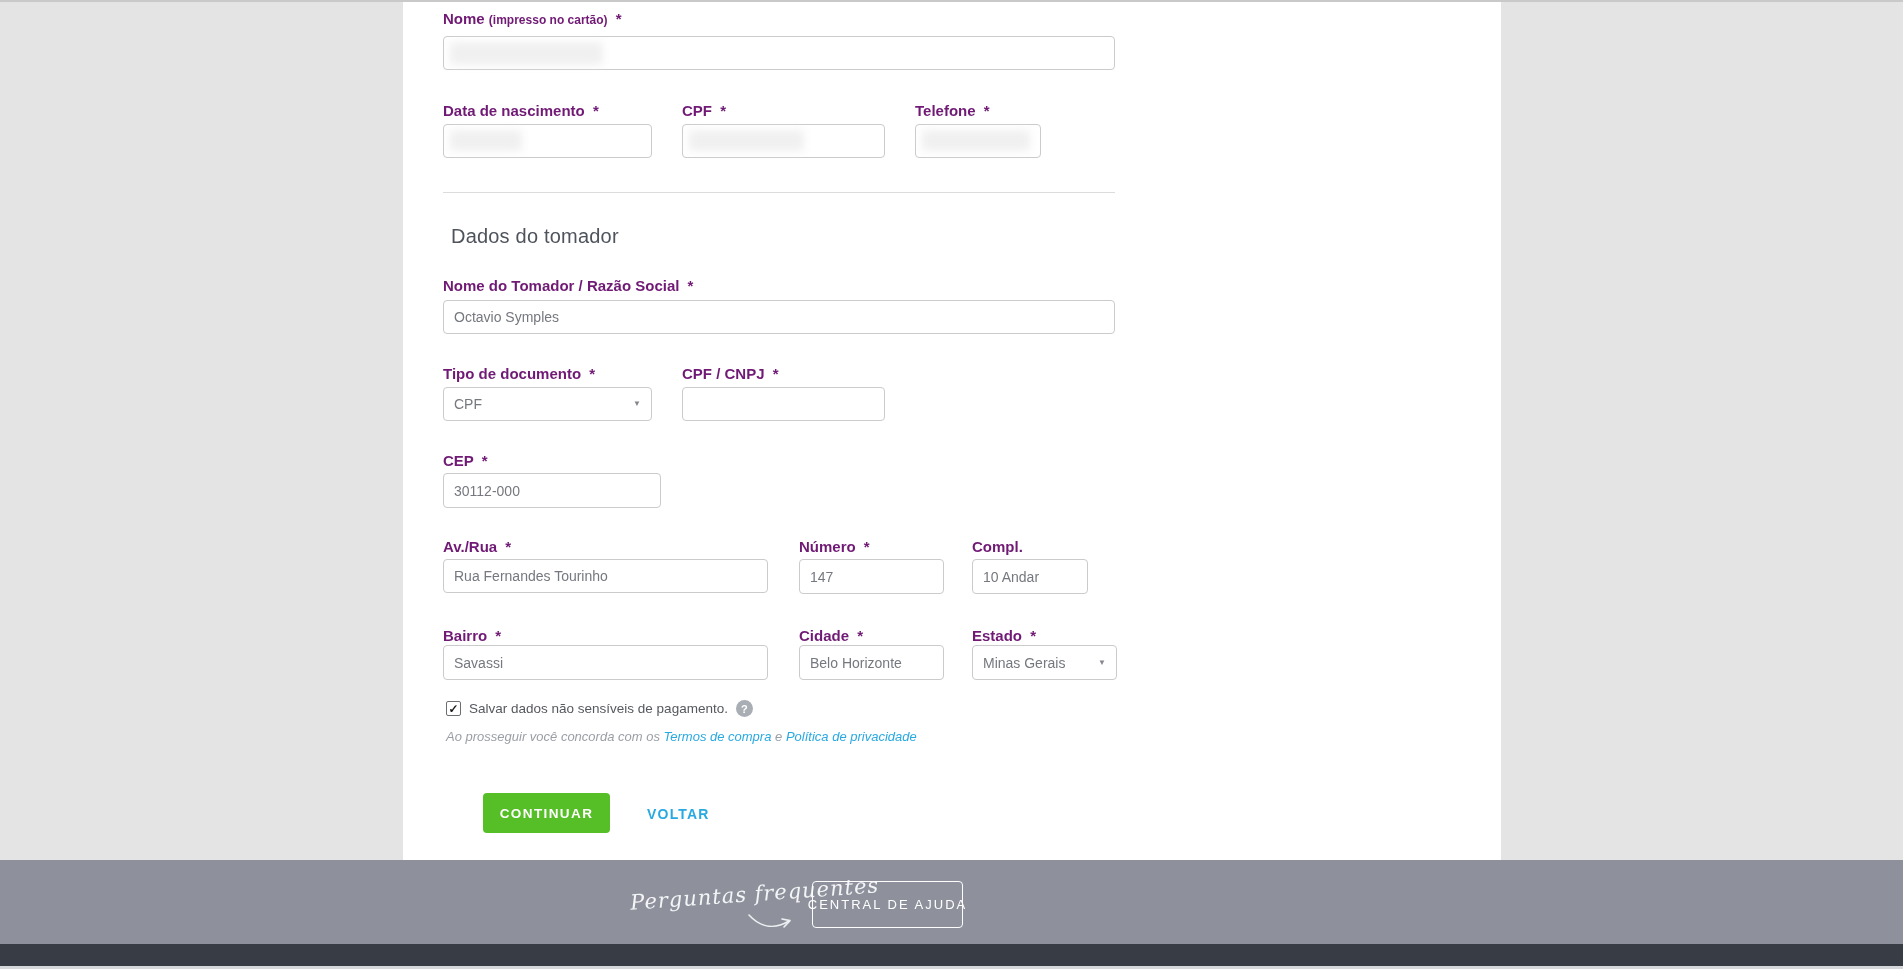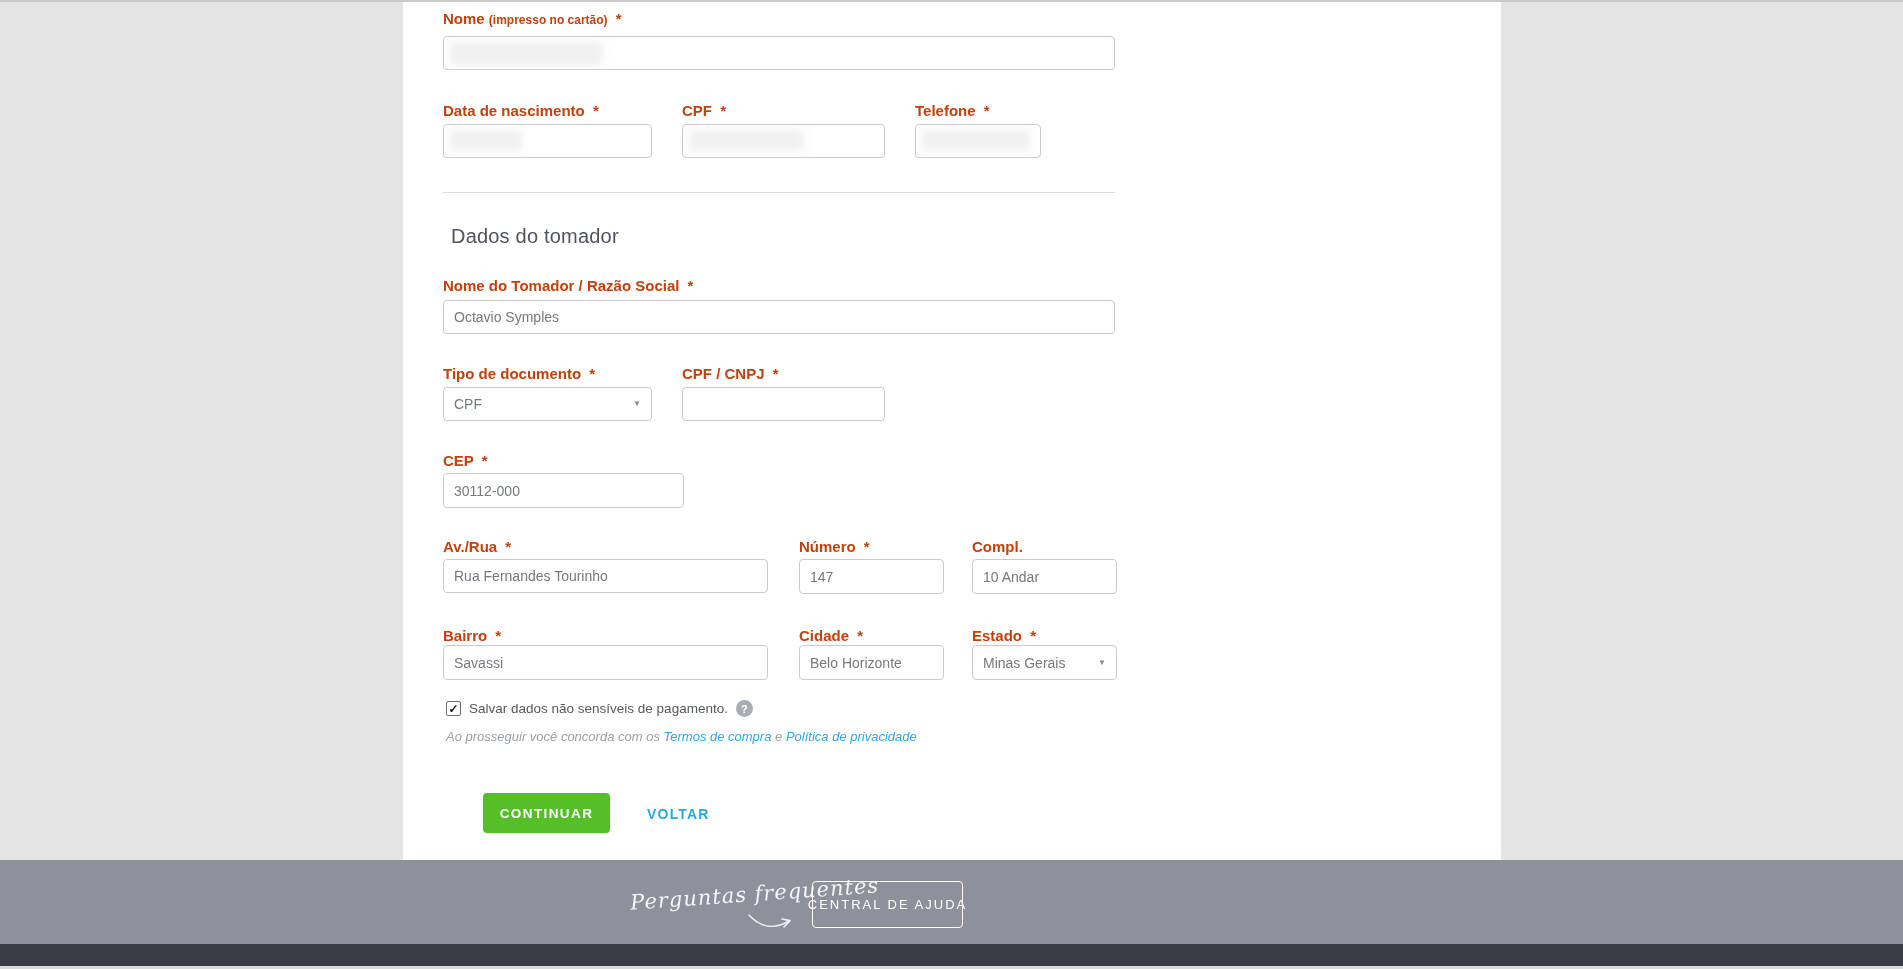--- a/index.html
+++ b/index.html
@@ -5,21 +5,21 @@
   html,body{margin:0;padding:0;}
   body{
     font-family:"Liberation Sans",sans-serif;
     background:#e4e4e4;
     width:1903px;height:969px;overflow:hidden;
   }
   .page{position:relative;width:1903px;height:969px;background:#e4e4e4;}
   .hairline{position:absolute;left:0;top:0;width:100%;height:2px;background:#c9c9c9;}
   .panel{position:absolute;left:403px;top:2px;width:1098px;height:858px;background:#ffffff;}
 
-  .f-label{position:absolute;font-size:15px;font-weight:bold;color:#c2410c;white-space:nowrap;}
+  .f-label{position:absolute;font-size:15px;font-weight:bold;color:#701a75;white-space:nowrap;}
   .f-label .note{font-size:12px;}
   .f-label .req{margin-left:4px;}
 
   .tb{
     position:absolute;height:34px;box-sizing:border-box;
     border:1px solid #cbcbcb;border-radius:4px;background:#fff;
     font-family:"Liberation Sans",sans-serif;font-size:14px;color:#75787e;
     padding:16px 10px;outline:none;
   }
   .select{
@@ -133,38 +133,38 @@
     <label class="f-label" style="left:279px;top:363px;">
       <span>CPF / CNPJ</span>
       <span class="req">*</span>
     </label>
     <input class="tb" style="left: 279px; top: 385px; width: 203px;" value="">
 
     <label class="f-label" style="left:40px;top:450px;">
       <span>CEP</span>
       <span class="req">*</span>
     </label>
-    <input class="tb" style="left: 40px; top: 471px; width: 241px; height: 35px;" value="30112-000">
+    <input class="tb" style="left: 40px; top: 471px; width: 218px; height: 35px;" value="30112-000">
 
     <label class="f-label" style="left:40px;top:536px;">
       <span>Av./Rua</span>
       <span class="req">*</span>
     </label>
     <input class="tb" style="left: 40px; top: 557px; width: 325px; height: 24px;" value="Rua Fernandes Tourinho">
 
     <label class="f-label" style="left:396px;top:536px;">
       <span>Número</span>
       <span class="req">*</span>
     </label>
     <input class="tb" style="left: 396px; top: 557px; width: 145px; height: 35px;" value="147">
 
     <label class="f-label" style="left:569px;top:536px;">
       <span>Compl.</span>
     </label>
-    <input class="tb" style="left: 569px; top: 557px; width: 145px; height: 35px;" value="10 Andar">
+    <input class="tb" style="left: 569px; top: 557px; width: 116px; height: 35px;" value="10 Andar">
 
     <label class="f-label" style="left:40px;top:625px;">
       <span>Bairro</span>
       <span class="req">*</span>
     </label>
     <input class="tb" style="left: 40px; top: 643px; width: 325px; height: 35px;" value="Savassi">
 
     <label class="f-label" style="left:396px;top:625px;">
       <span>Cidade</span>
       <span class="req">*</span>

